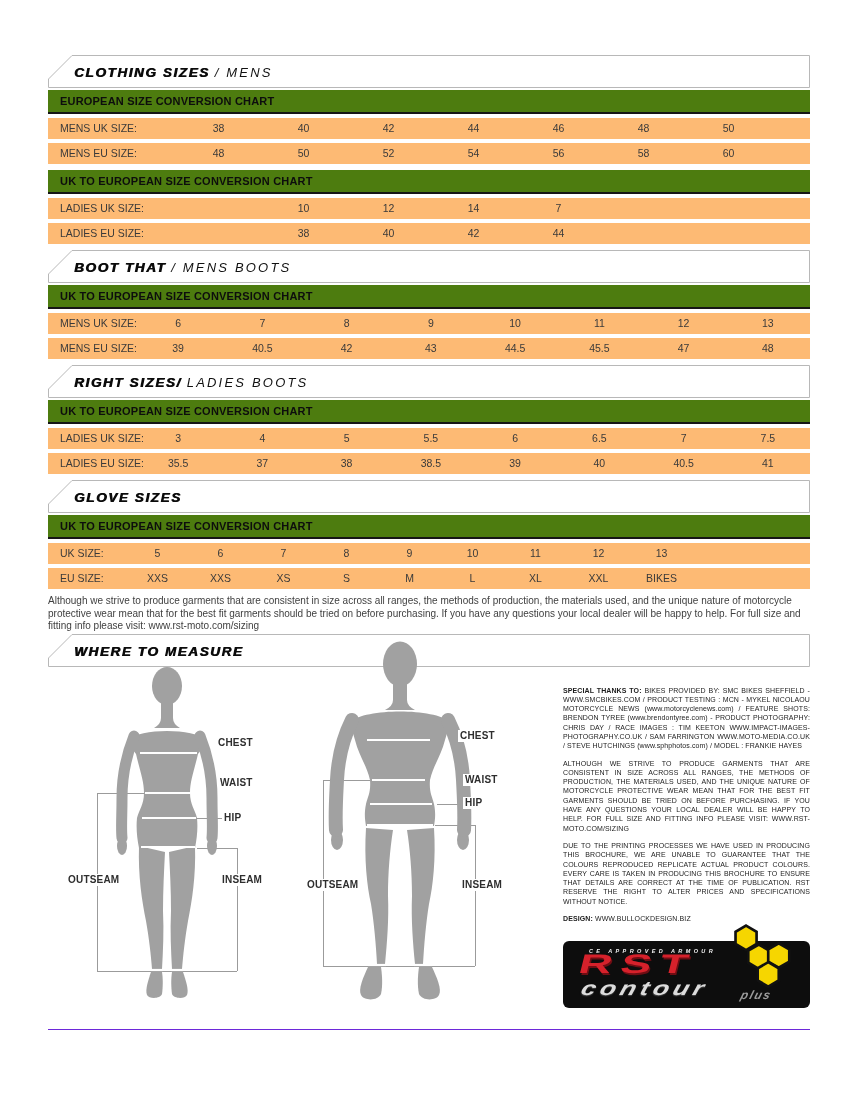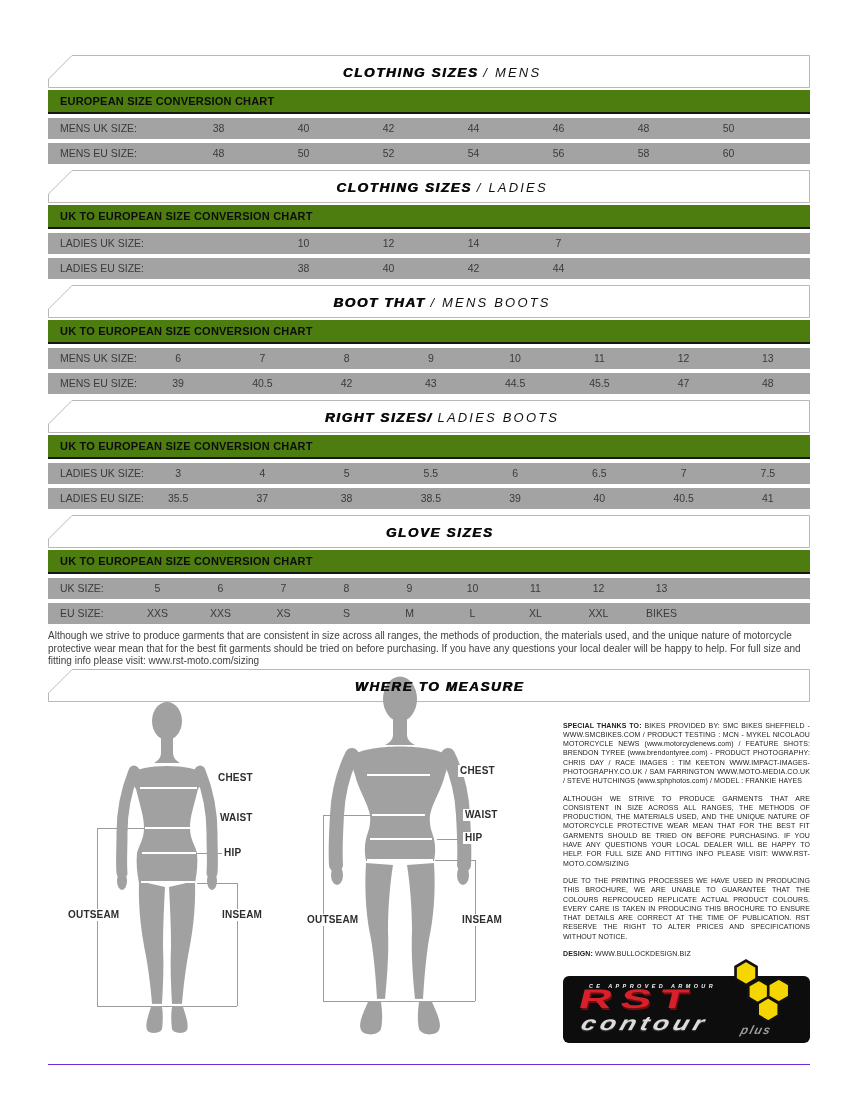--- a/index.html
+++ b/index.html
@@ -5,38 +5,38 @@
   html,body{margin:0;padding:0;}
   body{
     width:849px;height:1095px;overflow:hidden;background:#fff;
     font-family:"Liberation Sans","DejaVu Sans",sans-serif;
     -webkit-font-smoothing:antialiased;
   }
   .content{margin-left:48px;width:762px;padding-top:55px;}
 
   
   .size-section{margin-bottom:6px;}
-  .banner{position:relative;height:33px;margin-bottom:2px;text-align:center;}
+  .banner{position:relative;height:33px;margin-bottom:2px;}
   .bsvg{position:absolute;left:0;top:0;width:762px;height:33px;}
   .banner-text{position:relative;z-index:2;display:block;line-height:33px;padding-left:26px;white-space:nowrap;}
   .banner-bold{
     font-style:italic;font-weight:900;font-size:13.5px;letter-spacing:1.6px;color:#0b0b0b;
     text-shadow:0.7px 0 0 #0b0b0b;
   }
   .banner-light{
     font-style:italic;font-weight:400;font-size:13px;letter-spacing:2.2px;color:#111;margin-left:5px;
   }
 
   
   .chart-header{
     height:22px;line-height:22px;background:#4d7c0f;border-bottom:2px solid #161616;
     font-size:11px;font-weight:bold;color:#0d0d0d;padding-left:12px;letter-spacing:0.2px;
     margin-bottom:4px;
   }
-  .trow{display:grid;height:21px;line-height:21px;background:#a3a3a3;margin-bottom:4px;font-size:10.5px;color:#3a3a3a;}
+  .trow{display:grid;height:21px;line-height:21px;background:#fdba74;margin-bottom:4px;font-size:10.5px;color:#3a3a3a;}
   .cols7{grid-template-columns:128px repeat(7,85px) 1fr;}
   .cols8{grid-template-columns:88px repeat(8,1fr);}
   .cols9{grid-template-columns:78px repeat(9,63px) 1fr;}
   .rlabel{padding-left:12px;white-space:nowrap;}
   .cell{text-align:center;}
 
   .disclaimer{
     margin:2px 0 0 0;font-size:10px;line-height:12.5px;color:#3f3f3f;width:762px;
   }
 
@@ -108,26 +108,20 @@
         <span class="cell">50</span>
         <span class="cell">52</span>
         <span class="cell">54</span>
         <span class="cell">56</span>
         <span class="cell">58</span>
         <span class="cell">60</span>
       </div>
   </section>
 
   <section class="size-section">
-    <div class="banner">
-      <svg class="bsvg" viewBox="0 0 762 33" preserveAspectRatio="none">
-          <polygon points="24,0.5 761.5,0.5 761.5,32.5 0.5,32.5 0.5,24" fill="#ffffff" stroke="#b8b8b8" stroke-width="1"></polygon>
-        </svg>
-      <span class="banner-text"><span class="banner-bold">CLOTHING SIZES</span><span class="banner-light">/ LADIES</span></span>
-    </div>
     <div class="chart-header">UK TO EUROPEAN SIZE CONVERSION CHART</div>
     <div class="trow cols7">
       <span class="rlabel">LADIES UK SIZE:</span>
     <span class="cell"></span>
         <span class="cell">10</span>
         <span class="cell">12</span>
         <span class="cell">14</span>
         <span class="cell">7</span>
       </div>
     <div class="trow cols7">

